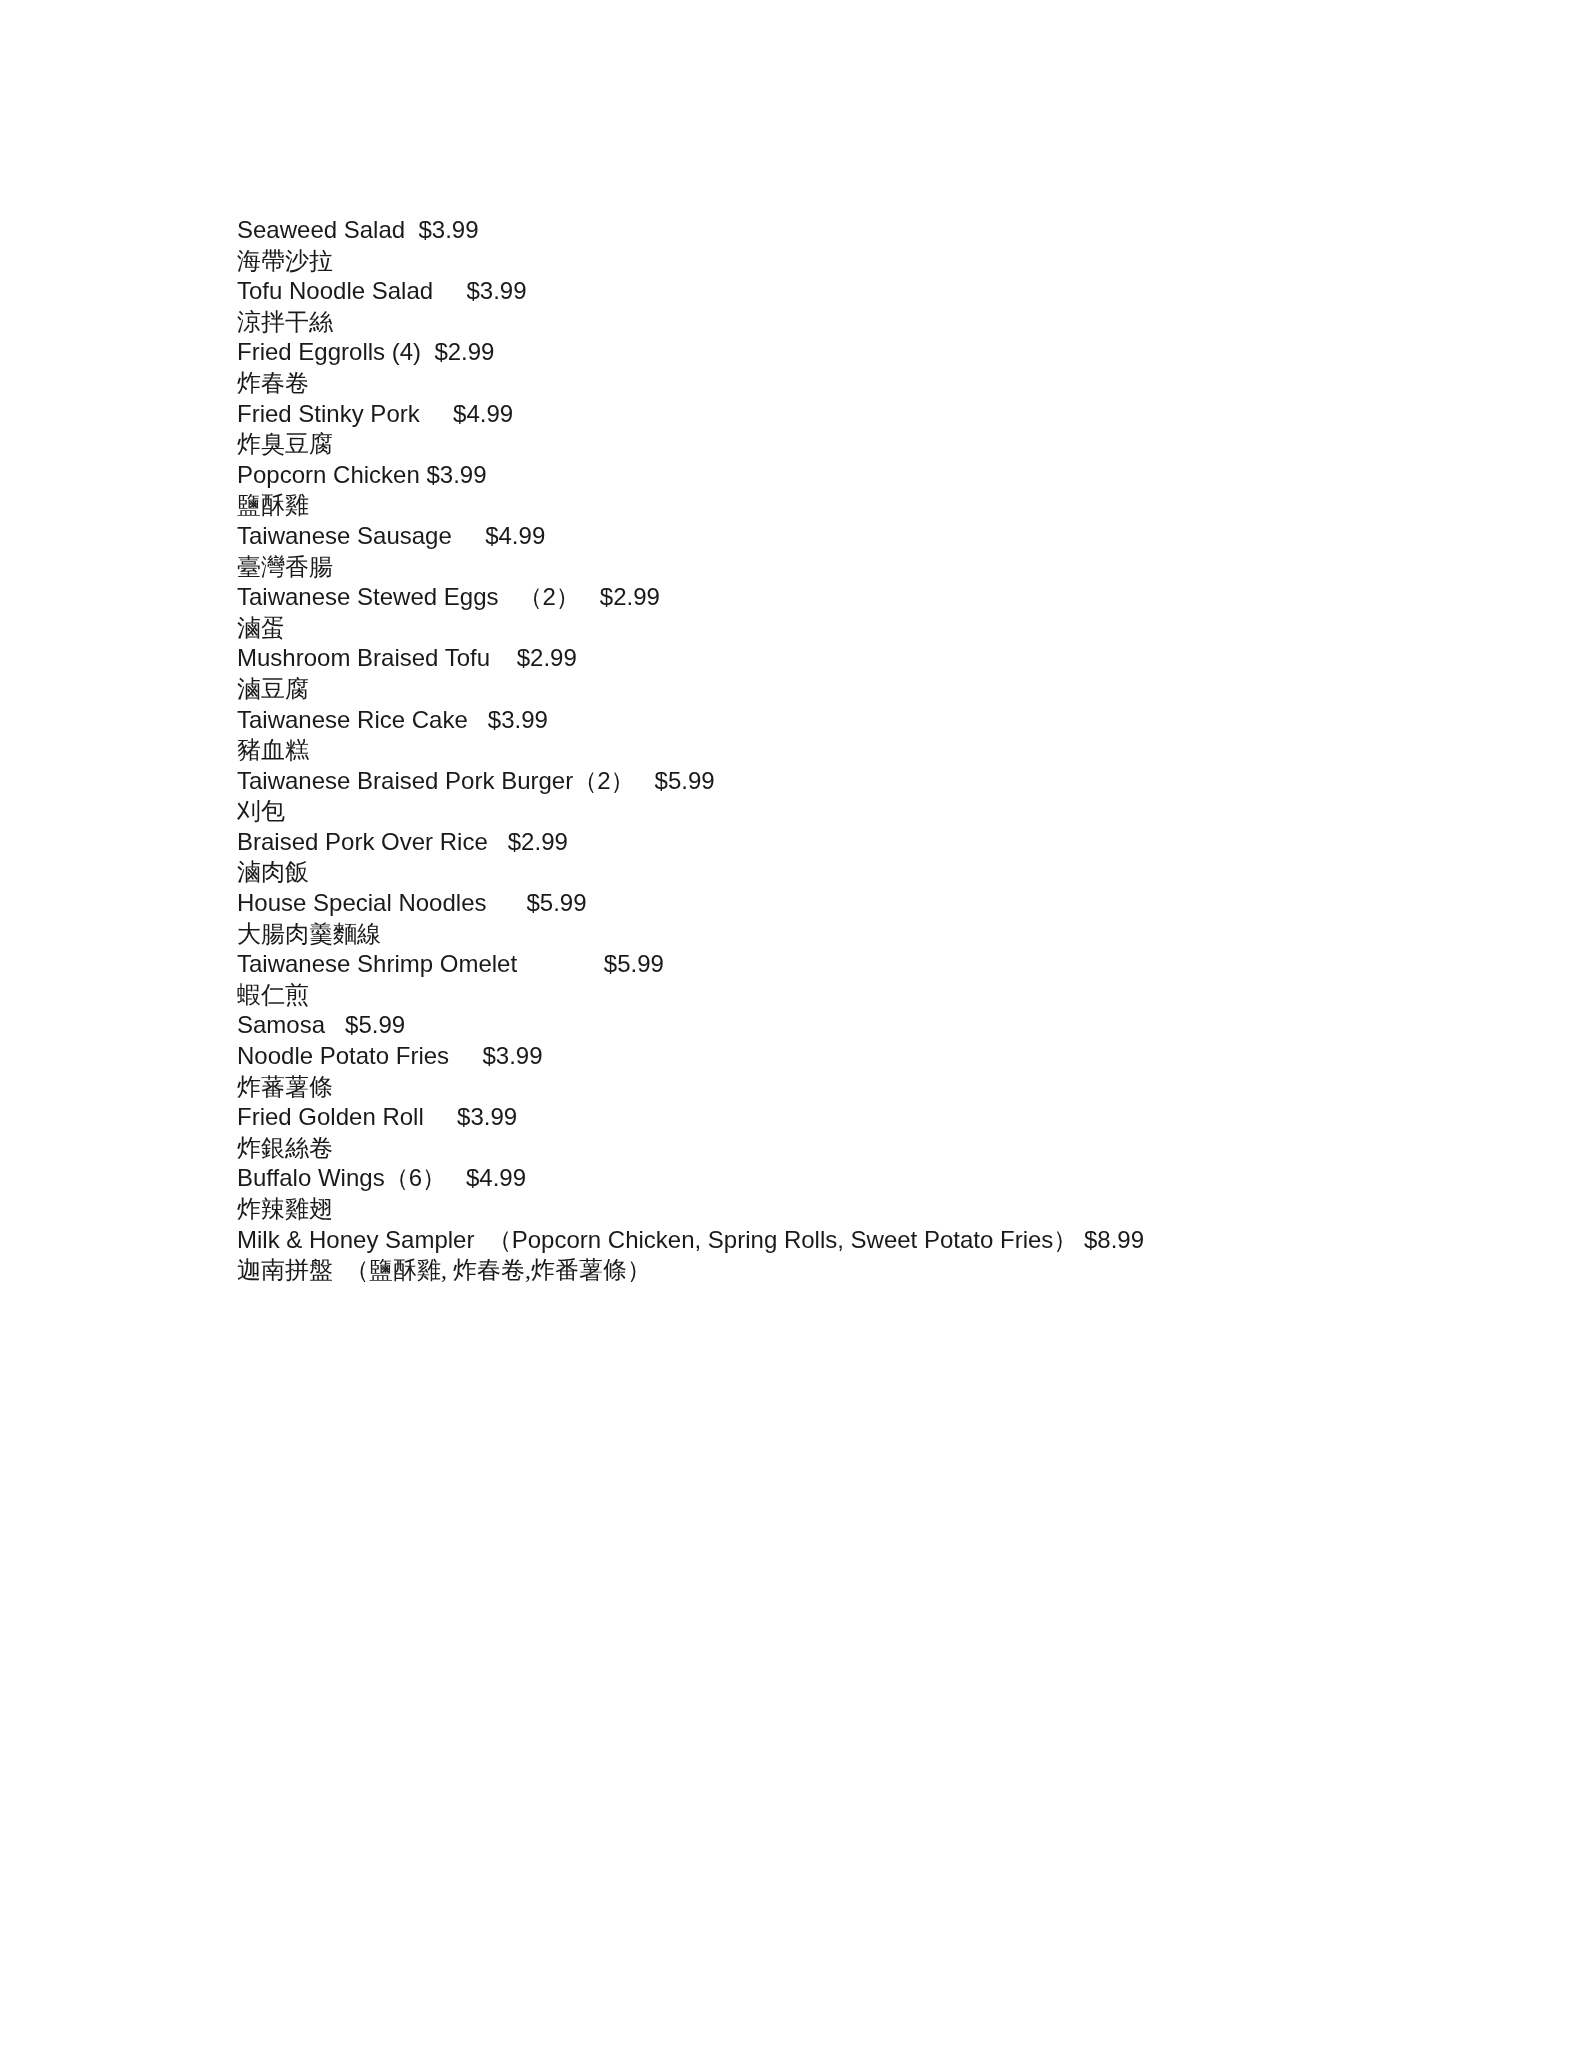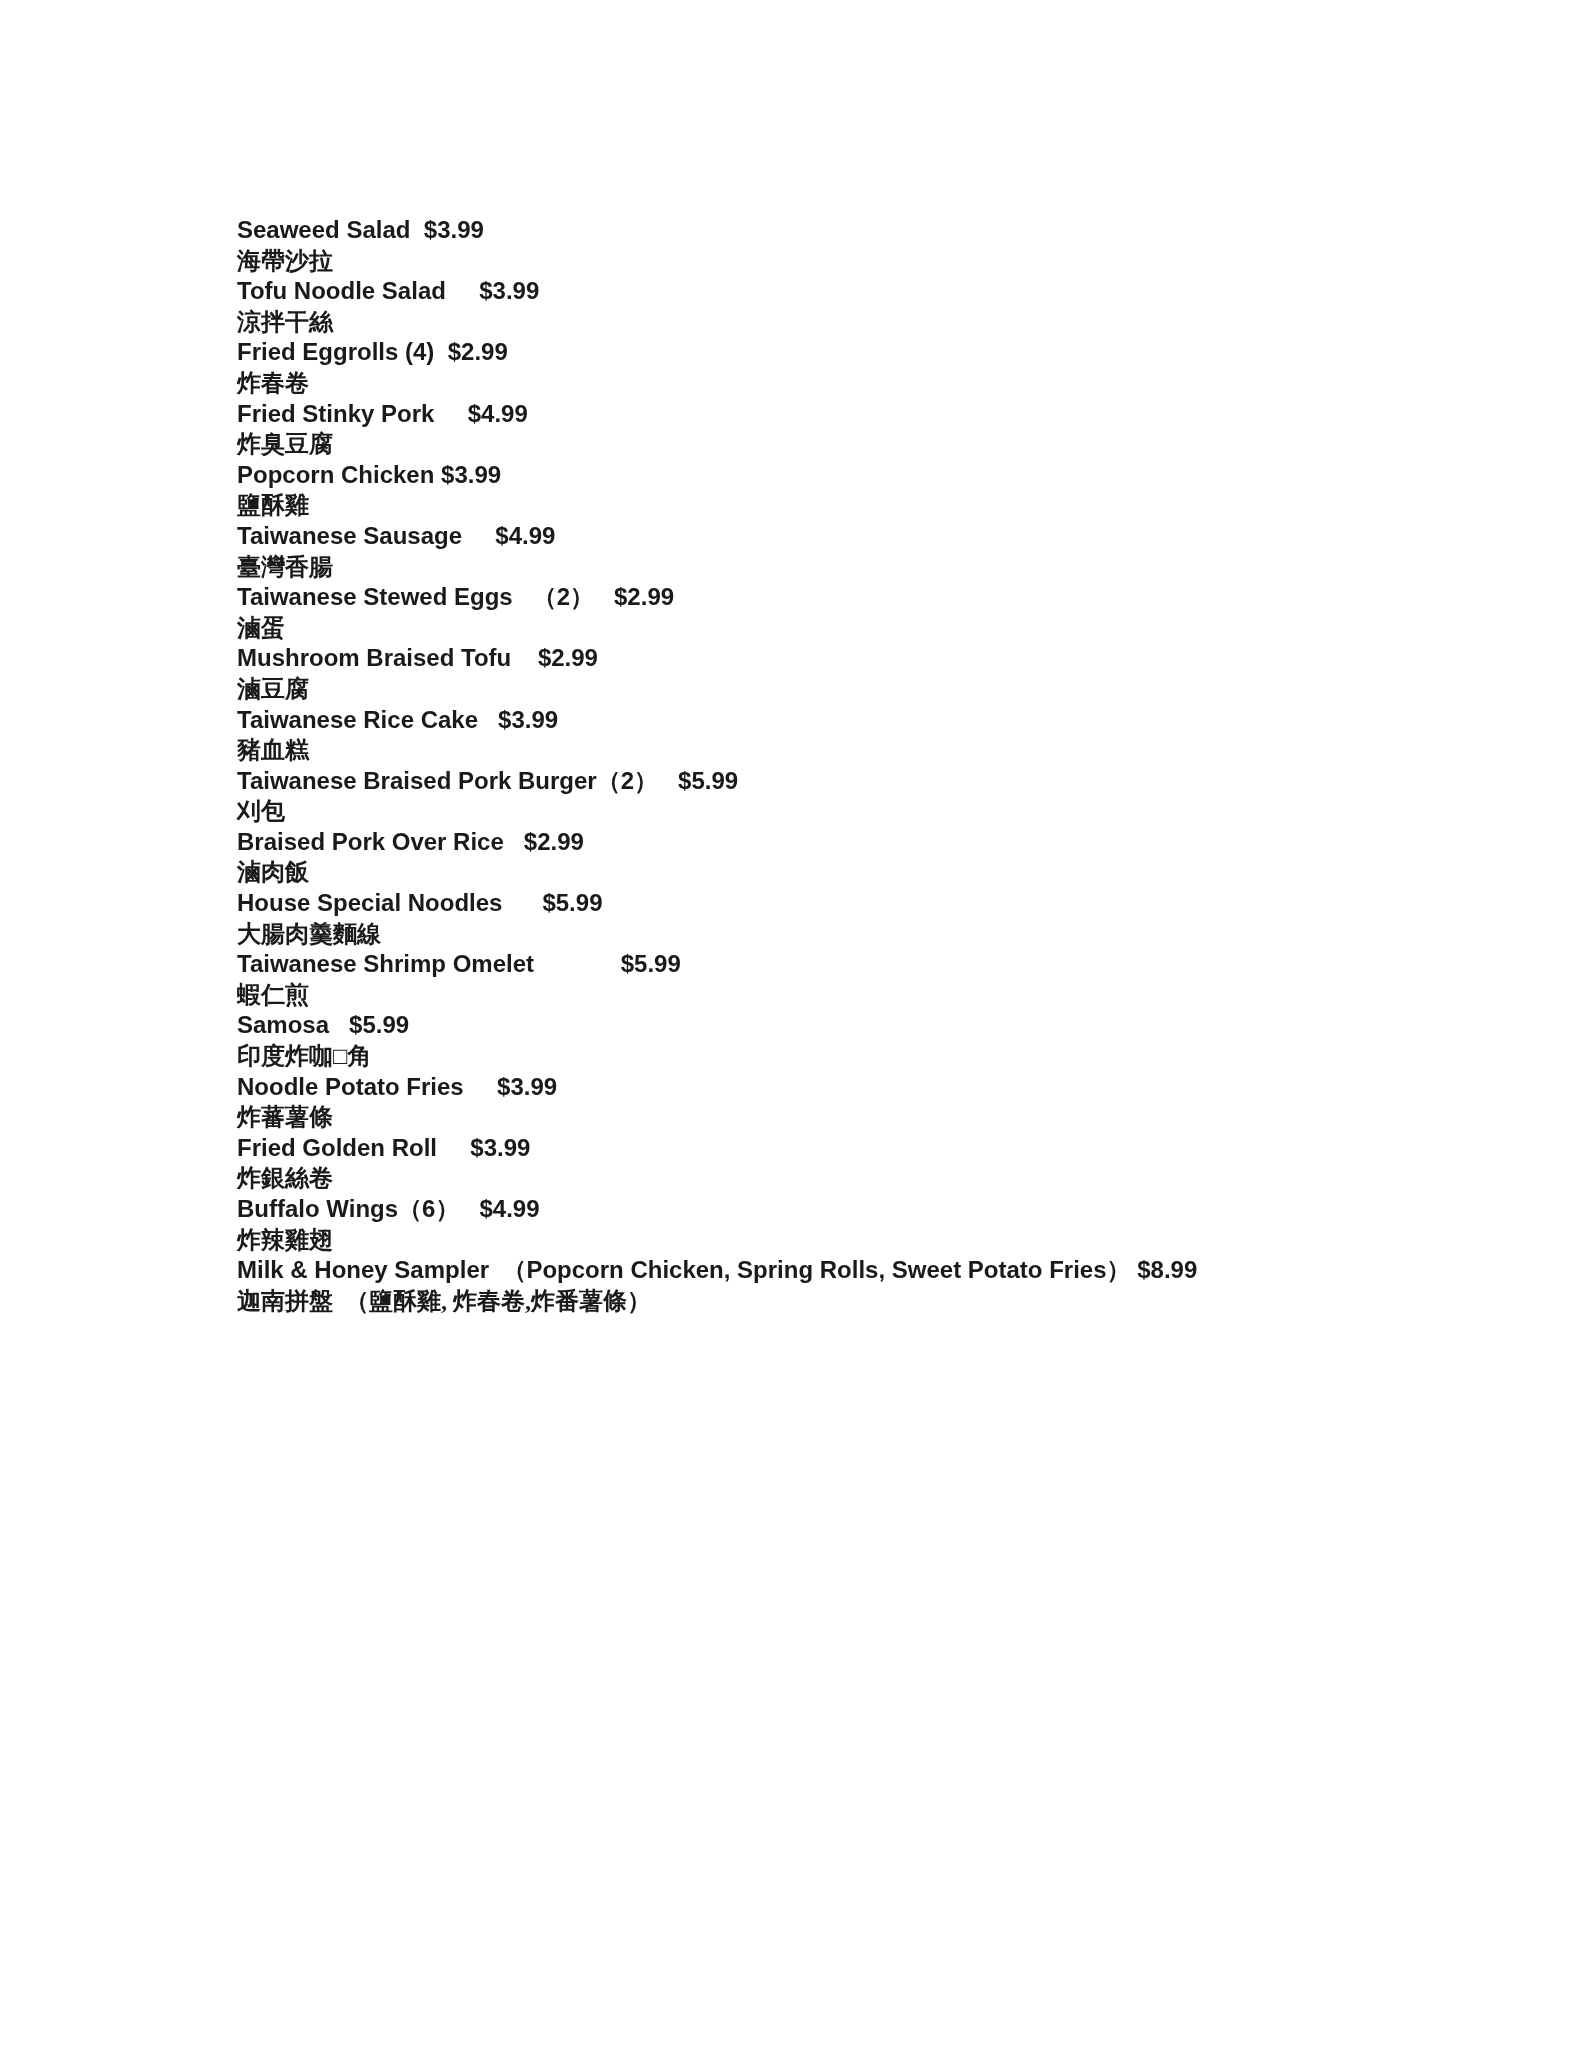--- a/index.html
+++ b/index.html
@@ -16,21 +16,21 @@
     background: #ffffff;
   }
   .menu-list {
     position: absolute;
     left: 237px;
     top: 215px;
     font-family: "Liberation Sans", sans-serif;
     font-size: 24px;
     line-height: 30.6px;
     color: #1a1a1a;
-    font-weight: 700;
+    font-weight: 400;
   }
   .line { white-space: pre; }
   .line.zh {
     font-family: "Liberation Serif", "DejaVu Serif", serif;
   }
 </style>
 </head>
 <body style="background: rgb(255, 255, 255);">
 
 <div class="page">
@@ -96,21 +96,20 @@
       </div>
 
   <div class="item">
         <div class="line en"><span>Taiwanese Shrimp Omelet</span><span>             </span><span>$5.99</span></div>
         <div class="line zh">蝦仁煎</div>
       </div>
 
 
   <div class="item">
         <div class="line en"><span>Samosa</span><span>   </span><span>$5.99</span></div>
-        <div class="line zh">印度炸咖□角</div>
       </div>
 
   <div class="item">
         <div class="line en"><span>Noodle Potato Fries</span><span>     </span><span>$3.99</span></div>
         <div class="line zh">炸蕃薯條</div>
       </div>
 
   <div class="item">
         <div class="line en"><span>Fried Golden Roll</span><span>     </span><span>$3.99</span></div>
         <div class="line zh">炸銀絲卷</div>

